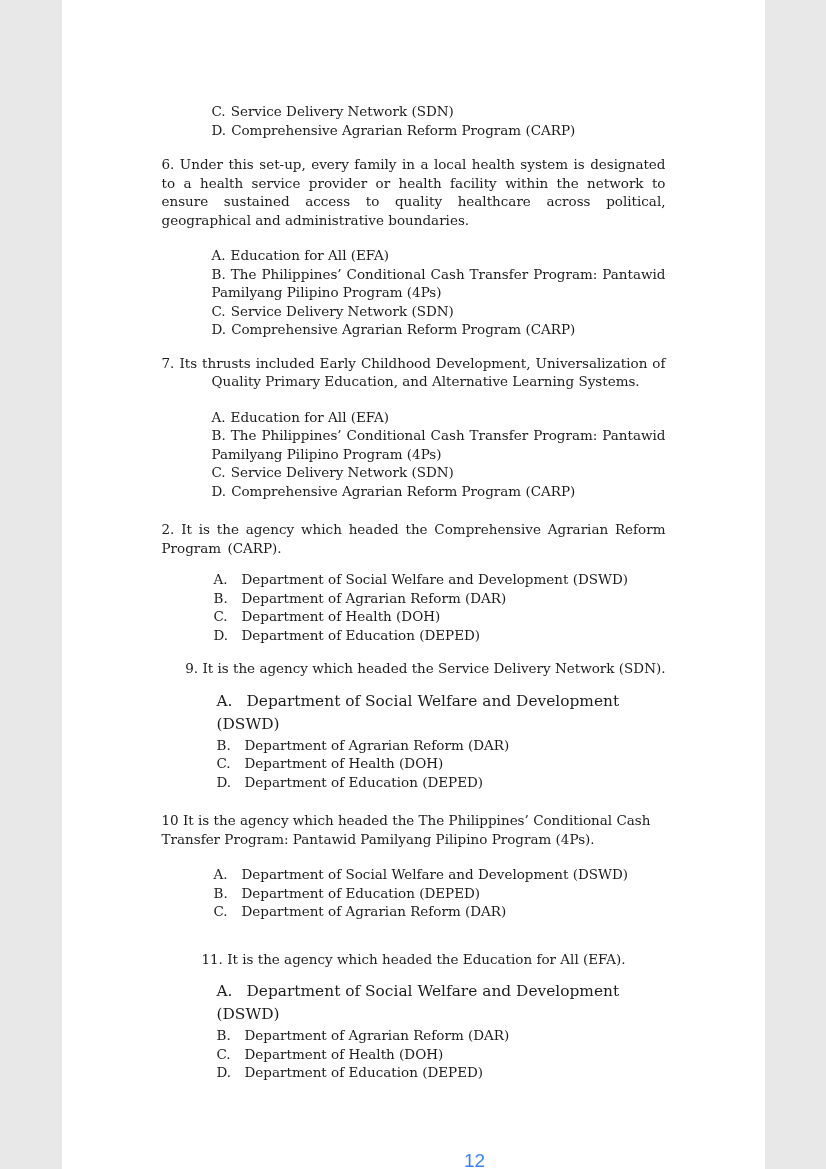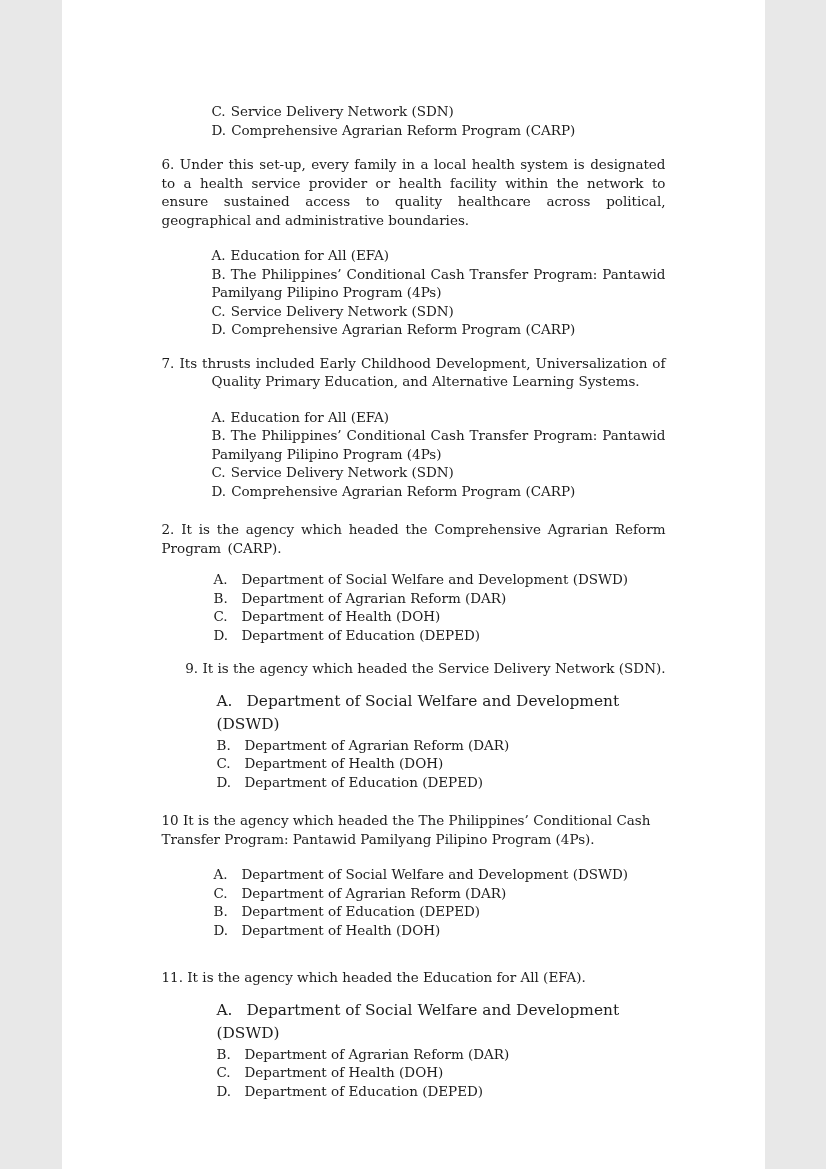--- a/index.html
+++ b/index.html
@@ -25,21 +25,21 @@
   .q6{margin-top:16px;}
   .q6-opts{margin-top:17px;}
   .q7{margin-top:15px;padding-left:50px;text-indent:-50px;}
   .q7-opts{margin-top:17px;}
   .q8{margin-top:20px;word-spacing:2px;}
   .q8-opts{margin-top:13px;padding-left:52px;}
   .q9{margin-top:15px;text-align:right;}
   .q9-opts{margin-top:12px;padding-left:55px;}
   .q10{margin-top:20px;max-width:545px;}
   .q10-opts{margin-top:17px;padding-left:52px;}
-  .q11{margin-top:29px;}
+  .q11{margin-top:29px;text-align:center;}
   .q11-opts{margin-top:12px;padding-left:55px;}
   
   .opt-row{text-align:left;}
   .opt-row .letter{display:inline-block;width:28px;margin-right:0;}
   .opt-large{font-size:15.4px;line-height:23px;}
   .opt-large .letter{width:30px;}
   
   .footer{width:826px;text-align:center;}
   .page-number{
     margin-top:69px;
@@ -92,23 +92,22 @@
     <div class="q9-opts">
       <div class="opt-row opt-large"><span class="letter">A.</span><span>Department of Social Welfare and Development (DSWD)</span></div>
       <div class="opt-row"><span class="letter">B.</span><span>Department of Agrarian Reform (DAR)</span></div>
       <div class="opt-row"><span class="letter">C.</span><span>Department of Health (DOH)</span></div>
       <div class="opt-row"><span class="letter">D.</span><span>Department of Education (DEPED)</span></div>
     </div>
 
     <p class="q q10">10 It is the agency which headed the The Philippines’ Conditional Cash Transfer Program: Pantawid Pamilyang Pilipino Program (4Ps).</p>
     <div class="q10-opts">
       <div class="opt-row"><span class="letter">A.</span><span>Department of Social Welfare and Development (DSWD)</span></div>
+      <div class="opt-row"><span class="letter">B.</span><span>Department of Education (DEPED)</span></div>
       <div class="opt-row"><span class="letter">C.</span><span>Department of Agrarian Reform (DAR)</span></div>
-      <div class="opt-row"><span class="letter">B.</span><span>Department of Education (DEPED)</span></div>
-      <div class="opt-row"><span class="letter">D.</span><span>Department of Health (DOH)</span></div>
     </div>
 
     <p class="q q11">11. It is the agency which headed the Education for All (EFA).</p>
     <div class="q11-opts">
       <div class="opt-row opt-large"><span class="letter">A.</span><span>Department of Social Welfare and Development (DSWD)</span></div>
       <div class="opt-row"><span class="letter">B.</span><span>Department of Agrarian Reform (DAR)</span></div>
       <div class="opt-row"><span class="letter">C.</span><span>Department of Health (DOH)</span></div>
       <div class="opt-row"><span class="letter">D.</span><span>Department of Education (DEPED)</span></div>
     </div>
 

